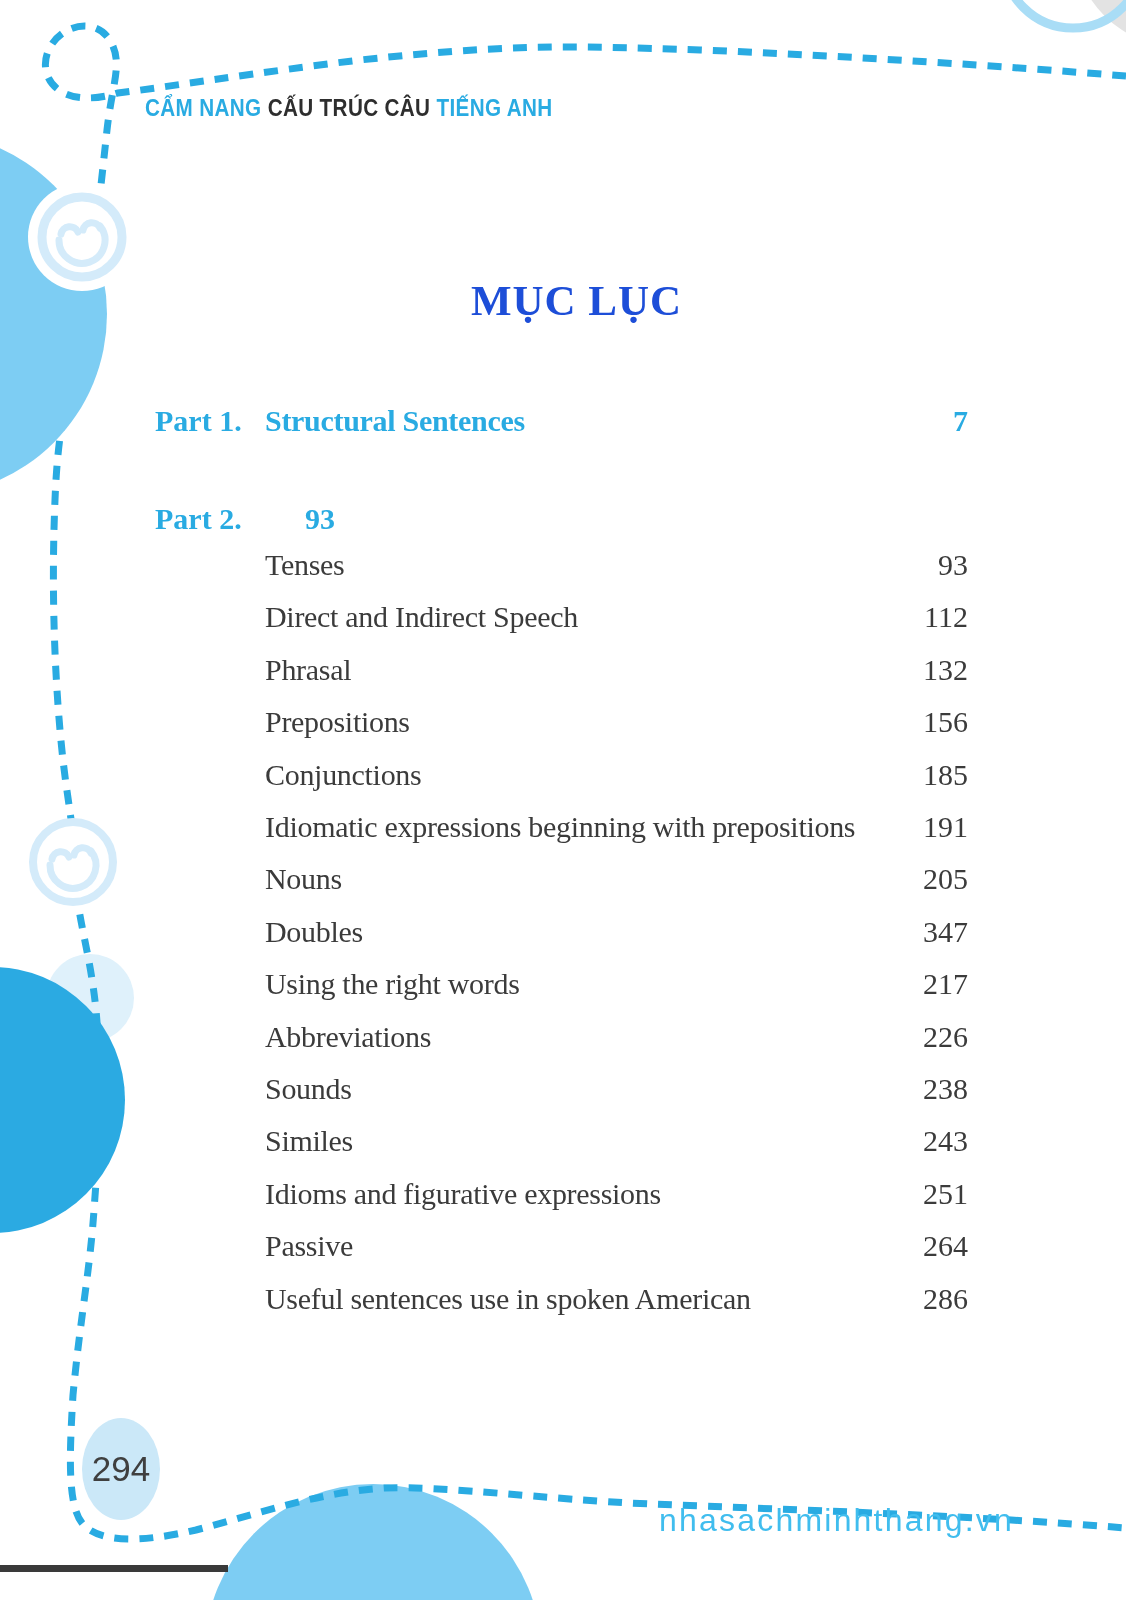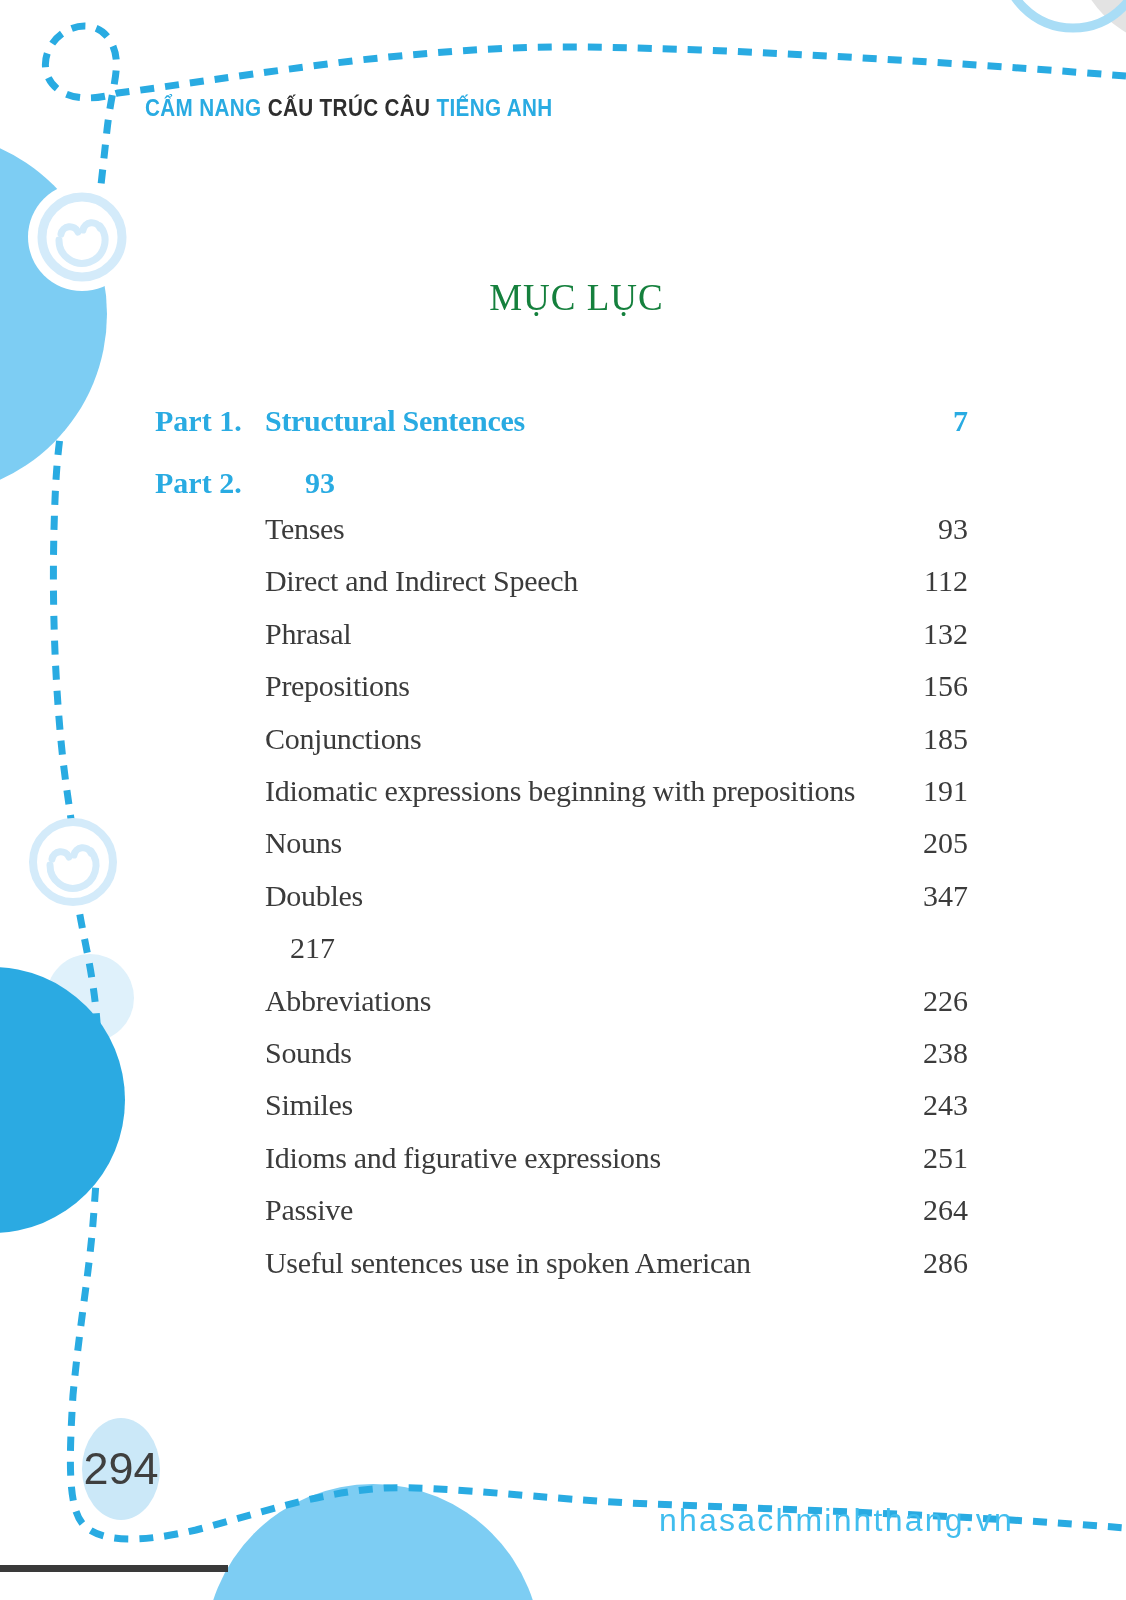--- a/index.html
+++ b/index.html
@@ -23,46 +23,46 @@
     transform:scaleX(0.88); transform-origin:left center;
     color:#29ABE2;
   }
   .brand .dark { color:#2e2e2e; }
 
   
   .page-title {
     left:155px; top:276px; width:813px;
     padding-left:30px; box-sizing:border-box;
     text-align:center;
-    font-size:37px; font-weight:400; letter-spacing:1px;
-    color:#15803d;
+    font-size:43px; font-weight:700; letter-spacing:1px;
+    color:#1d4ed8;
   }
 
   
   .toc { left:155px; top:403px; width:813px; font-size:30px; }
   .toc-row { display:flex; align-items:flex-end; }
   .part-row {
     color:#29ABE2; font-weight:700;
-    line-height:36px; margin-top:26px; margin-bottom:2px;
+    line-height:36px; margin-top:62px; margin-bottom:2px;
   }
   .part-row:first-child { margin-top:0; }
   .part-label { width:110px; flex:0 0 110px; }
   .row-title { flex:1 1 auto; white-space:nowrap; letter-spacing:-0.3px; }
   .row-page { flex:0 0 70px; text-align:right; }
   .item-row {
     color:#3b3b3b; line-height:52.4px; padding-left:110px;
   }
 
   
   .page-badge {
     left:82px; top:1418px; width:78px; height:102px;
     background:#cbe8f8; border-radius:50%;
     display:flex; align-items:center; justify-content:center;
     font-family:"Liberation Sans", sans-serif;
-    font-size:45px; color:#3f3f3f;
+    font-size:35px; color:#3f3f3f;
   }
   .website {
     right:112px; top:1502px;
     font-family:"Liberation Sans", sans-serif;
     font-size:32px; font-weight:400; letter-spacing:2.2px;
     color:#40bdee;
   }
   .bottom-rule {
     left:0; top:1565px; width:228px; height:7px;
     background:#3a3a3a;
@@ -167,20 +167,21 @@
     </div>
     <div class="toc-row item-row">
       <span class="row-title">Nouns</span>
       <span class="row-page">205</span>
     </div>
     <div class="toc-row item-row">
       <span class="row-title">Doubles</span>
       <span class="row-page">347</span>
     </div>
     <div class="toc-row item-row">
+      <span class="row-title">Using the right words</span>
       <span class="row-page">217</span>
     </div>
     <div class="toc-row item-row">
       <span class="row-title">Abbreviations</span>
       <span class="row-page">226</span>
     </div>
     <div class="toc-row item-row">
       <span class="row-title">Sounds</span>
       <span class="row-page">238</span>
     </div>

